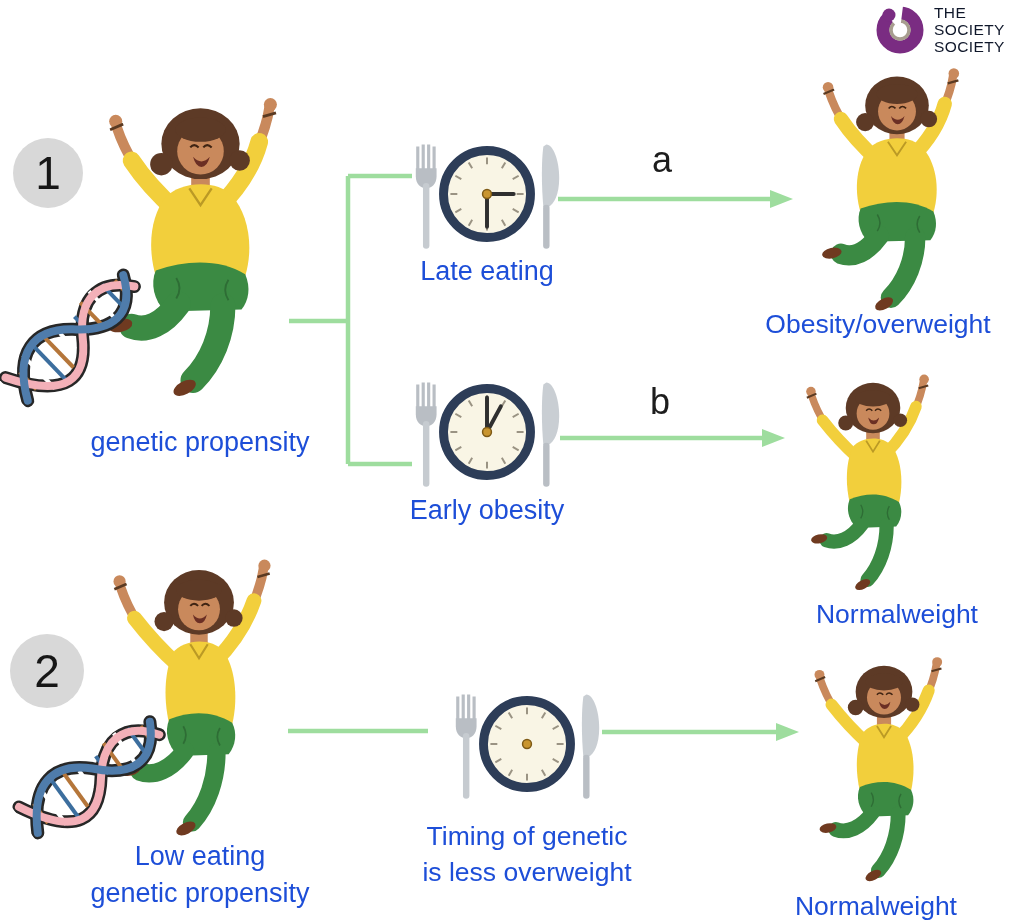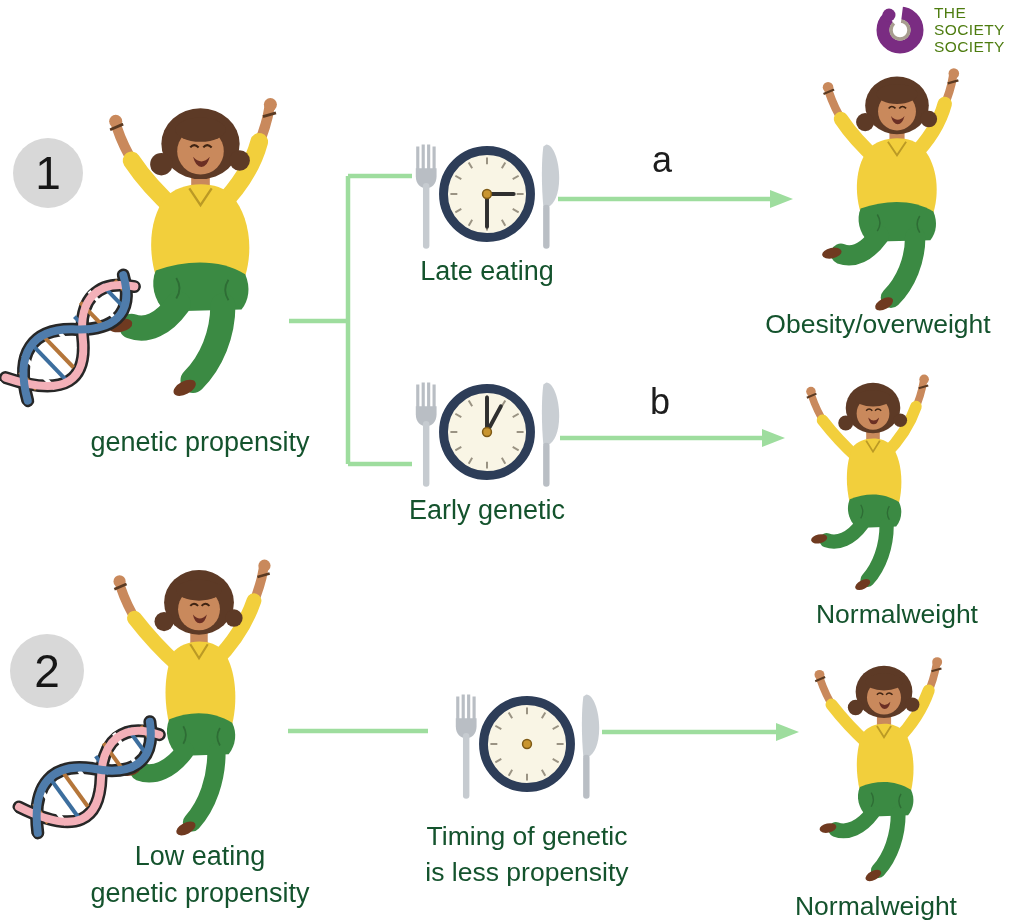--- a/index.html
+++ b/index.html
@@ -1,30 +1,30 @@
 <!DOCTYPE html>
 <html><head>
 <meta charset="utf-8">
 <style>
   html,body{margin:0;padding:0;background:#ffffff;}
   #canvas{
     position:relative;width:1024px;height:923px;background:#ffffff;overflow:hidden;
     font-family:"Liberation Sans", sans-serif;color:#1d1d1d;
   }
   .abs{position:absolute;}
-  .label{color:#14532d;text-align:center;font-family:"Liberation Sans",sans-serif;}
+  .label{color:#1d4ed8;text-align:center;font-family:"Liberation Sans",sans-serif;}
   .label-lg{font-size:27px;line-height:37px;}
   .label-md{font-size:26.5px;line-height:36px;}
   .letter{font-size:36px;line-height:36px;text-align:center;}
   .badge{
     background:#d8d8d8;border-radius:50%;text-align:center;color:#161616;
     display:flex;align-items:center;justify-content:center;font-size:46px;
   }
   .logo-text{
-    color:#4d7c0f;font-size:15.5px;line-height:17px;letter-spacing:0.4px;
+    color:#0f172a;font-size:15.5px;line-height:17px;letter-spacing:0.4px;
     font-family:"Liberation Sans",sans-serif;
   }
   svg{display:block;}
   .hidden-defs{position:absolute;width:0;height:0;overflow:hidden;}
 </style>
 </head>
 <body>
 
 <div id="canvas">
 
@@ -193,21 +193,21 @@
       <use href="#person-big"></use>
     </svg>
   <div class="abs label label-md" style="left:748px;top:306px;width:260px;">Obesity/overweight</div>
 
   <svg class="abs" style="left:398px;top:370px;" width="178" height="130" viewBox="0 0 180 130">
     <use href="#plate"></use>
     <line x1="90" y1="62" x2="90" y2="27" stroke="#2f2f2f" stroke-width="4" stroke-linecap="round"></line>
     <line x1="90" y1="62" x2="104" y2="36" stroke="#2f2f2f" stroke-width="4" stroke-linecap="round"></line>
     <circle cx="90" cy="62" r="4.5" fill="#c9952f" stroke="#7e5a16" stroke-width="1.5"></circle>
   </svg>
-  <div class="abs label label-lg" style="left:398px;top:492px;width:178px;">Early genetic</div>
+  <div class="abs label label-lg" style="left:398px;top:492px;width:178px;">Early obesity</div>
 
   <div class="abs letter" style="left:636px;top:384px;width:48px;">b</div>
 
   <svg class="abs" style="left:798px;top:372px;" width="150" height="226" viewBox="0 0 220 330">
       <use href="#person-slim"></use>
     </svg>
   <div class="abs label label-md" style="left:778px;top:596px;width:238px;">Normalweight</div>
 
   <div class="abs badge" style="left:10px;top:634px;width:74px;height:74px;">
     <span>2</span>
@@ -225,21 +225,21 @@
     <div>Low eating</div>
     <div>genetic propensity</div>
   </div>
 
   <svg class="abs" style="left:438px;top:682px;" width="178" height="130" viewBox="0 0 180 130">
     <use href="#plate"></use>
     <circle cx="90" cy="62" r="4.5" fill="#c9952f" stroke="#7e5a16" stroke-width="1.5"></circle>
   </svg>
   <div class="abs label label-md" style="left:408px;top:818px;width:238px;">
     <div>Timing of genetic</div>
-    <div>is less propensity</div>
+    <div>is less overweight</div>
   </div>
 
   <svg class="abs" style="left:806px;top:654px;" width="156" height="236" viewBox="0 0 220 330">
       <use href="#person-slim"></use>
     </svg>
   <div class="abs label label-md" style="left:756px;top:888px;width:240px;">Normalweight</div>
 
 </div>
 
 </body></html>

